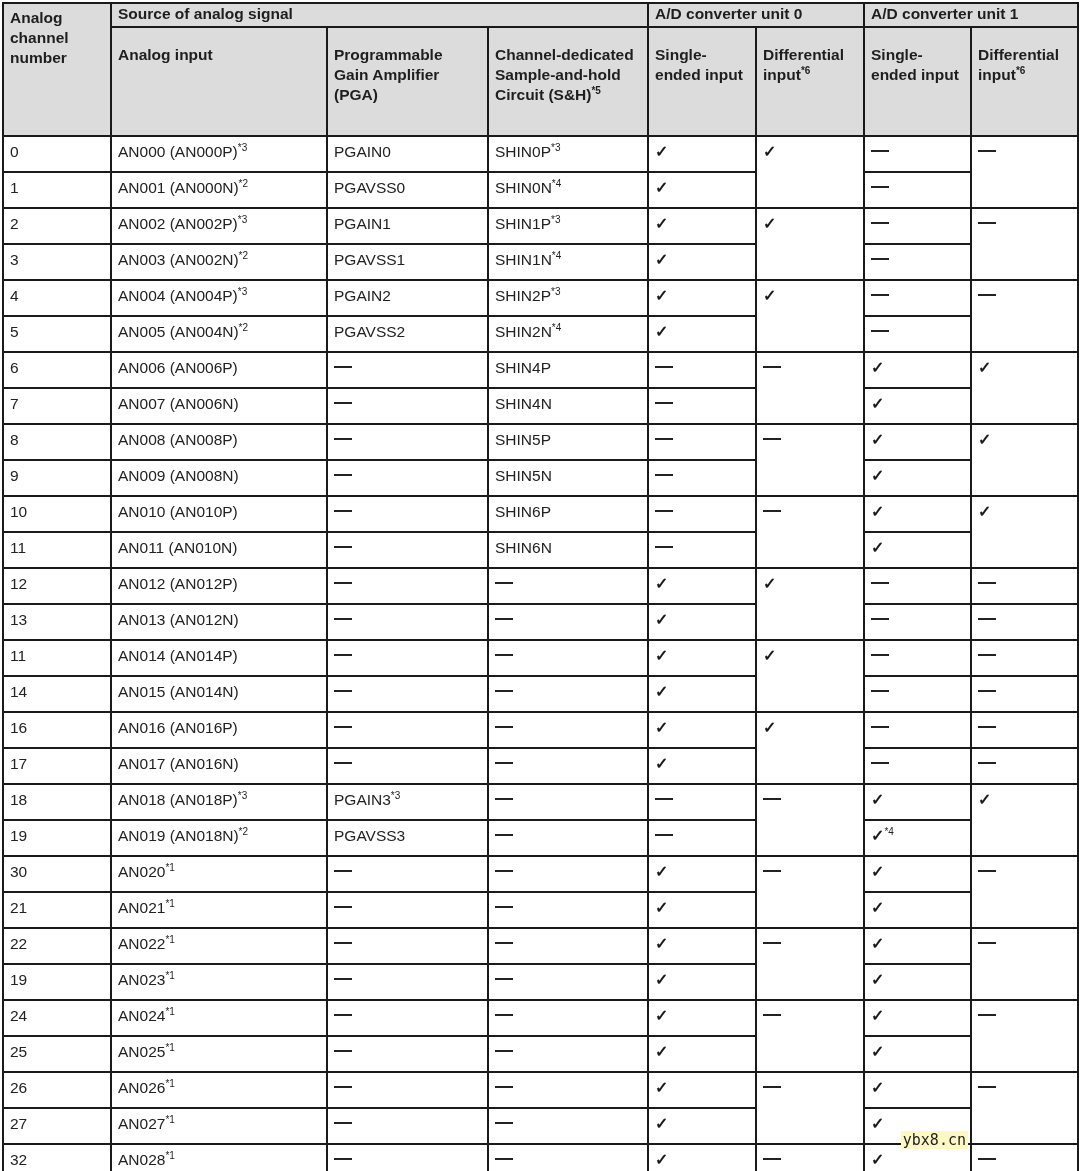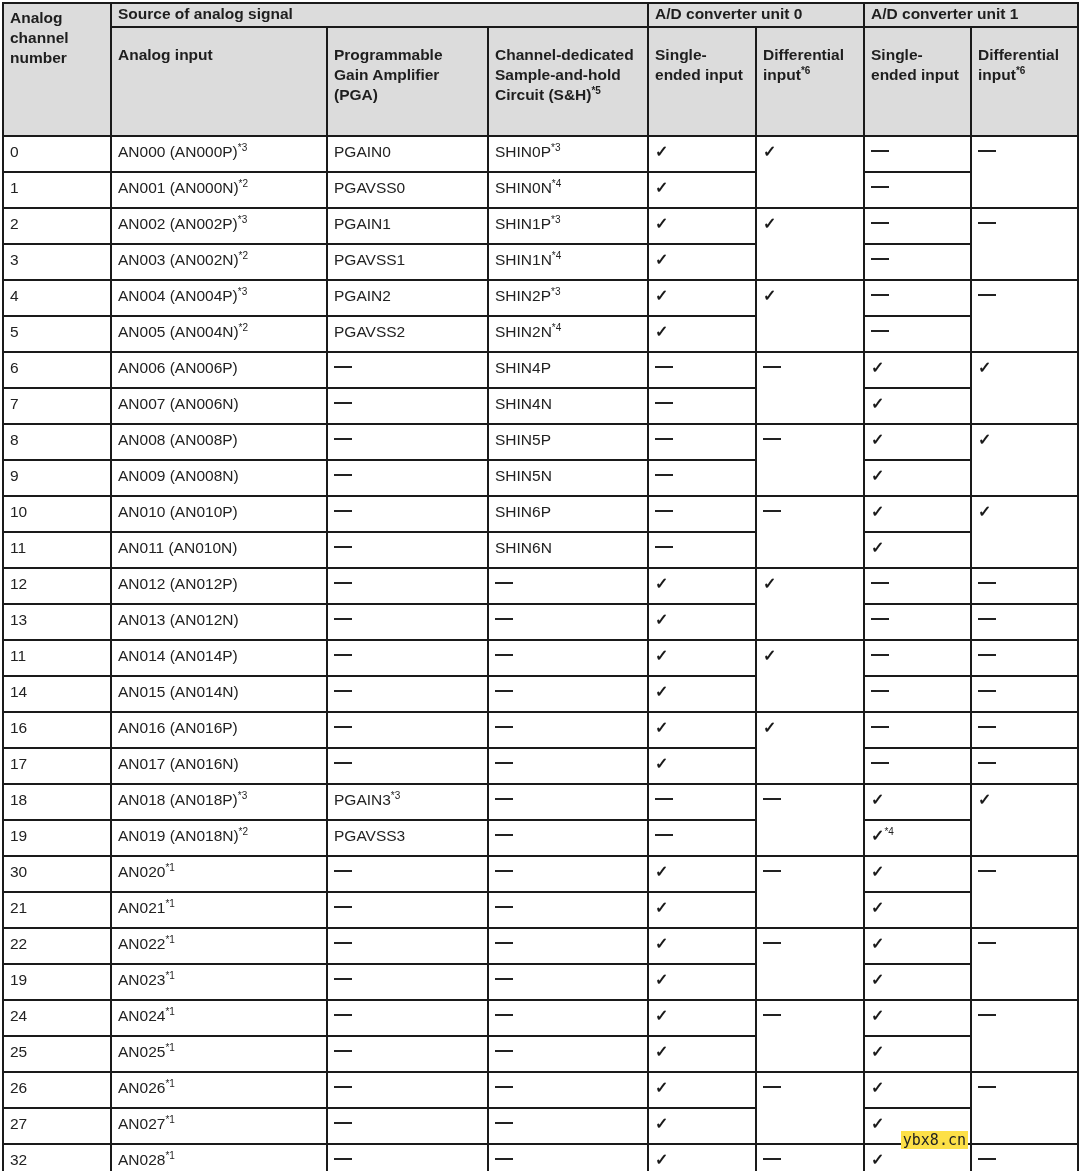--- a/index.html
+++ b/index.html
@@ -30,21 +30,21 @@
   }
   tr.h1 th { height:22px; padding-top:0; }
   tr.h2 th { height:90px; padding-top:17px; }
   tr.d td { height:28px; padding-top:6px; }
   sup { font-size:10px; line-height:0; vertical-align:super; }
   .check { font-size:16px; font-weight:bold; color:#1a1a1a; }
   .dash { display:inline-block; width:18px; height:0; border-top:2px solid #222; vertical-align:middle; position:relative; top:-2px; }
   .wm {
     position:absolute; right:112px; top:1131px;
     font-family:"DejaVu Sans Mono", monospace; font-size:15px; color:#222;
-    background:#fde047; padding:0 2px;
+    background:#fef9c3; padding:0 2px;
   }
 </style>
 </head>
 <body>
 
 <table class="adc">
   <colgroup>
     <col style="width:108px">
       <col style="width:216px">
       <col style="width:161px">

